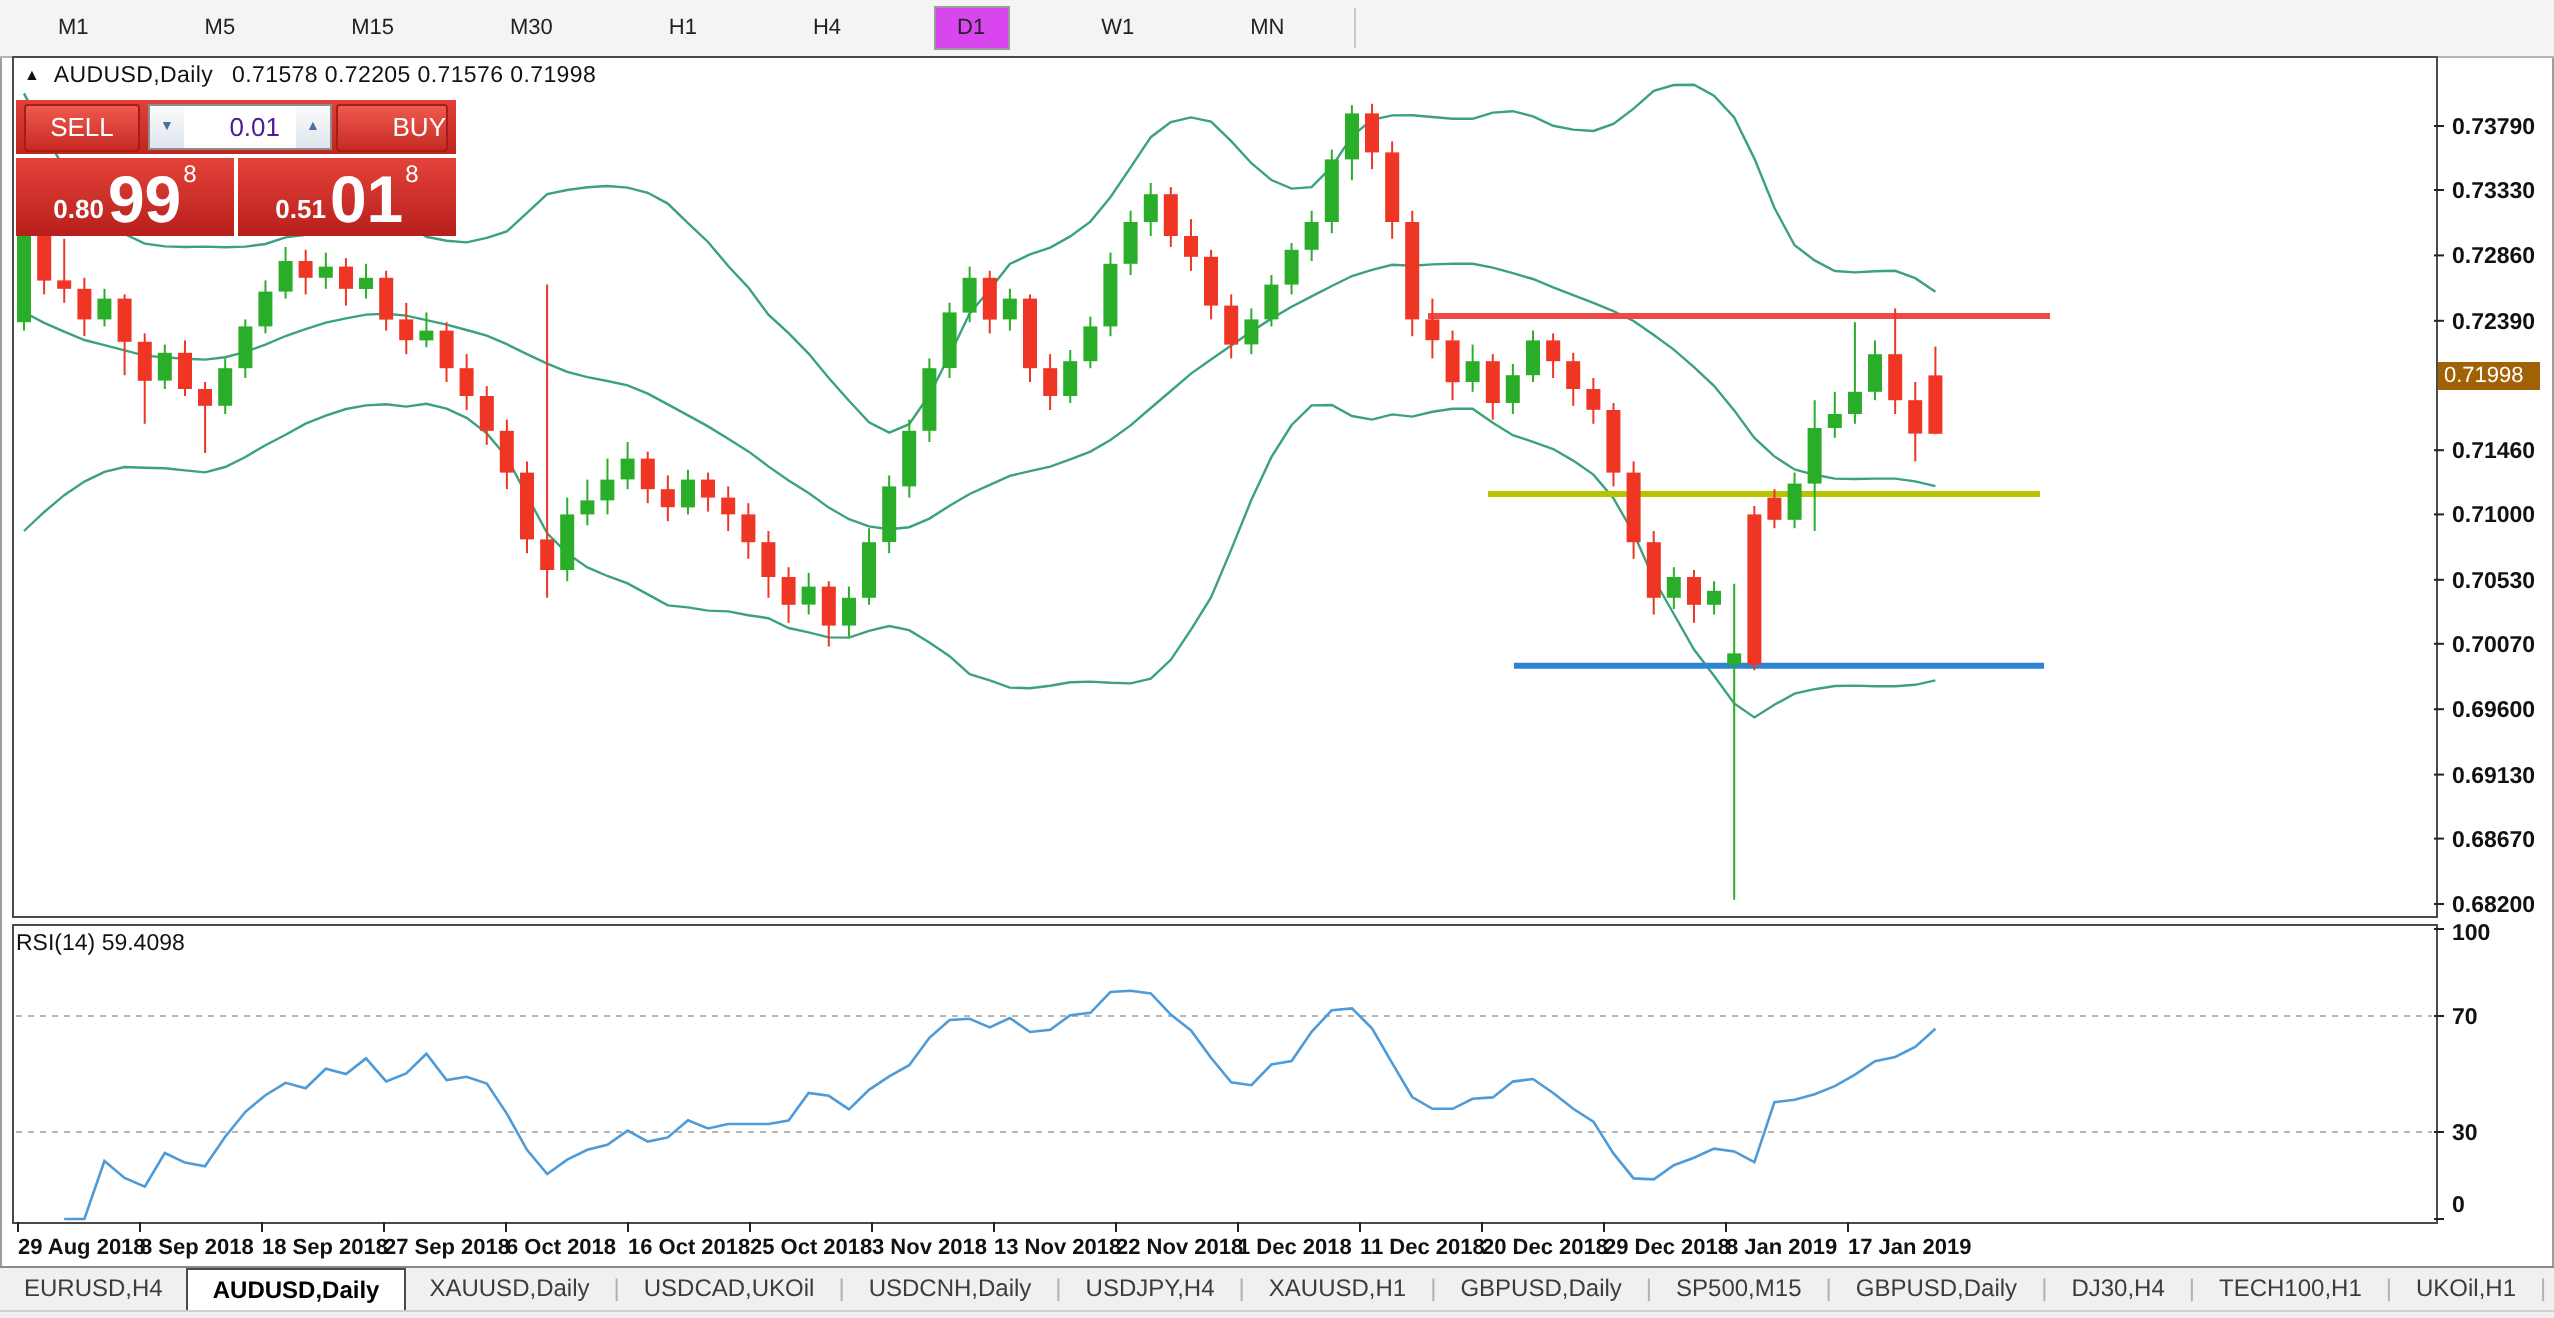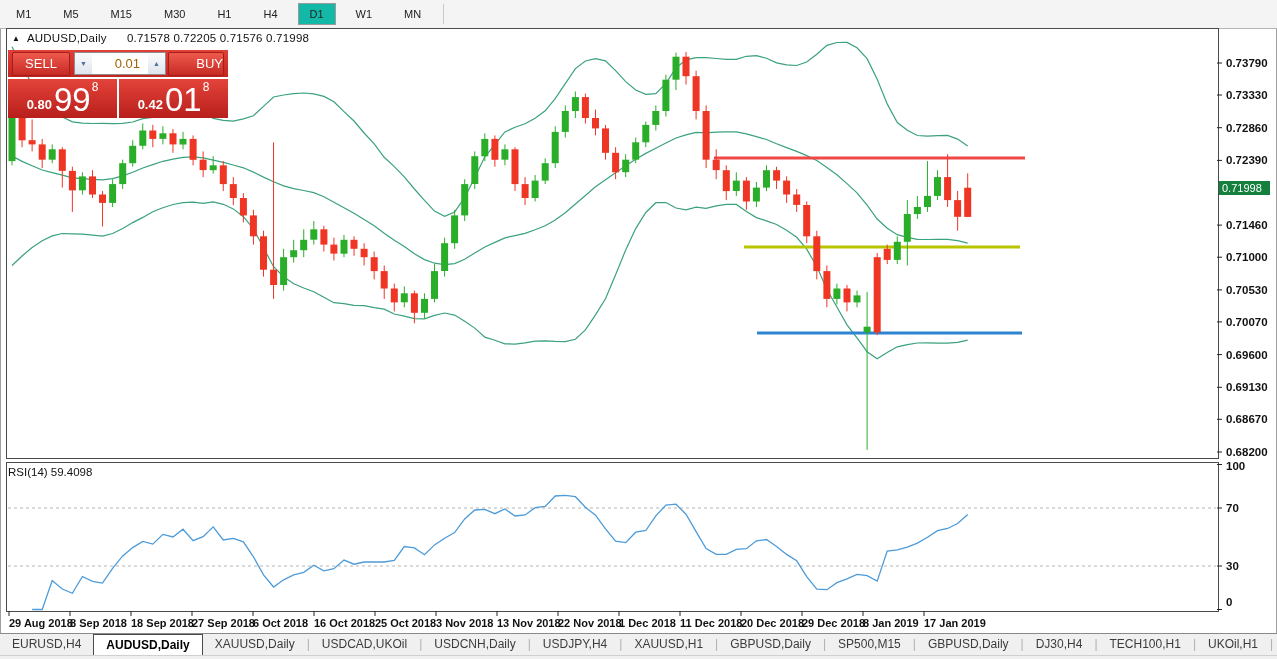--- a/index.html
+++ b/index.html
@@ -1,56 +1,56 @@
 <!DOCTYPE html>
 <html><head>
 <meta charset="utf-8">
 <style>
   html,body{margin:0;padding:0;}
   body{width:1277px;height:659px;position:relative;background:#ffffff;
        font-family:"Liberation Sans",sans-serif;overflow:hidden;}
   
   #toolbar{position:absolute;left:0;top:0;width:1277px;height:28px;background:#f4f4f4;
            border-bottom:1px solid #b5b5b5;display:flex;align-items:center;}
-  .tfbtn{font-size:11px;color:#222;padding:4px 11px;margin:0 4px;border:1px solid transparent;
+  .tfbtn{font-size:11px;color:#222;padding:4px 11px;margin:0 17px;border:1px solid transparent;
          cursor:default;}
-  .tfbtn.active{background:#14b8a6;border:1px solid #9a9a9a;}
+  .tfbtn.active{background:#d946ef;border:1px solid #9a9a9a;}
   .tbsep{width:1px;height:20px;background:#c9c9c9;margin:0 6px;}
   
   #chart-panel{position:absolute;left:6px;top:28px;width:1211px;height:429px;
                background:#fff;border:1px solid #4a4a4a;}
   #rsi-panel{position:absolute;left:6px;top:462px;width:1211px;height:148px;
              background:#fff;border:1px solid #4a4a4a;}
   #plot{position:absolute;left:0;top:0;pointer-events:none;}
   #chart-title{position:absolute;left:12px;top:32px;font-size:11.5px;color:#111;
                letter-spacing:.2px;}
   #chart-title .mk{font-size:8px;vertical-align:1px;margin-right:4px;}
   #rsi-label{position:absolute;left:8px;top:466px;font-size:11.5px;color:#111;}
-  #last-price-box{position:absolute;left:1219px;width:48px;height:14px;background:#15803d;
+  #last-price-box{position:absolute;left:1219px;width:48px;height:14px;background:#a16207;
                   color:#fff;font-size:11px;text-align:left;padding-left:3px;line-height:14px;}
   
   #trade-panel{position:absolute;left:8px;top:50px;width:188px;height:65px;}
   #tp-top{position:absolute;left:0;top:0;width:220px;height:27px;
           background:linear-gradient(#e04038,#c22520);}
   .tp-btn{position:absolute;top:2px;height:22px;line-height:22px;color:#fff;font-size:13px;
           text-align:center;background:linear-gradient(#ef5a4d,#c62a24);border-radius:2px;
           border:1px solid #a51d18;cursor:pointer;}
   #sell-btn{left:4px;width:56px;}
   #buy-btn{left:160px;width:54px;text-align:right;}
   #vol-box{position:absolute;left:66px;top:2px;width:90px;height:21px;background:#fff;
            border:1px solid #8e8e8e;display:flex;}
   .vol-arrow{width:17px;height:21px;background:linear-gradient(#fbfbfb,#dfe5ee);
              border:0;font-size:7px;color:#4a6f9f;text-align:center;line-height:21px;cursor:pointer;}
-  #vol-value{flex:1;font-size:13px;color:#a16207;text-align:right;padding-right:8px;line-height:21px;}
+  #vol-value{flex:1;font-size:13px;color:#4c1d95;text-align:right;padding-right:8px;line-height:21px;}
   .tp-price{position:absolute;top:29px;height:36px;background:linear-gradient(#e3433a,#b81f1b);
             color:#fff;display:flex;align-items:flex-end;justify-content:center;padding-bottom:3px;}
   #sell-price{left:0;width:109px;}
   #buy-price{left:111px;width:109px;}
   .pp{font-size:13px;font-weight:bold;margin-right:2px;line-height:20px;}
-  .pb{font-size:33px;font-weight:normal;line-height:30px;}
+  .pb{font-size:33px;font-weight:bold;line-height:30px;}
   .ps{font-size:12px;vertical-align:top;line-height:12px;margin-left:1px;align-self:flex-start;margin-top:2px;}
   
   #tabbar{position:absolute;left:0;top:633px;width:1277px;height:22px;background:#f0f0f0;
           border-top:1px solid #8a8a8a;display:flex;align-items:stretch;font-size:12px;}
   .tab{padding:3px 12px 16px 12px;color:#3c3c3c;white-space:nowrap;cursor:pointer;}
   .tab.active{background:#fff;border:1px solid #4a4a4a;border-bottom:1px solid #fff;
               color:#000;font-weight:600;margin-top:0;}
   .tsep{color:#b0b0b0;padding-top:3px;}
   #statusbar{position:absolute;left:0;top:655px;width:1277px;height:4px;background:#f0f0f0;
              border-top:1px solid #d0d0d0;}
@@ -350,39 +350,39 @@
     <text x="802" y="627" font-size="11" font-weight="bold" fill="#111111" font-family="Liberation Sans, sans-serif">29 Dec 2018</text>
     <line x1="863" x2="863" y1="611" y2="616" stroke="#222"></line>
     <text x="863" y="627" font-size="11" font-weight="bold" fill="#111111" font-family="Liberation Sans, sans-serif">8 Jan 2019</text>
     <line x1="924" x2="924" y1="611" y2="616" stroke="#222"></line>
     <text x="924" y="627" font-size="11" font-weight="bold" fill="#111111" font-family="Liberation Sans, sans-serif">17 Jan 2019</text>
   </svg>
 
 <div id="chart-title">
   <span class="mk">▲</span>
   <span>AUDUSD,Daily</span>
-  <span style="margin-left:17px;">0.71578 0.72205 0.71576 0.71998</span>
+  <span style="margin-left:6px;">0.71578 0.72205 0.71576 0.71998</span>
 </div>
 
 <div id="trade-panel">
   <div id="tp-top"></div>
   <div id="sell-btn" class="tp-btn">SELL</div>
   <div id="vol-box">
     <div class="vol-arrow">▼</div>
     <div id="vol-value">0.01</div>
     <div class="vol-arrow">▲</div>
   </div>
   <div id="buy-btn" class="tp-btn">BUY</div>
   <div id="sell-price" class="tp-price">
     <span class="pp">0.80</span>
     <span class="pb">99</span>
     <span class="ps">8</span>
   </div>
   <div id="buy-price" class="tp-price">
-    <span class="pp">0.42</span>
+    <span class="pp">0.51</span>
     <span class="pb">01</span>
     <span class="ps">8</span>
   </div>
 </div>
 
 <div id="rsi-label">RSI(14) 59.4098</div>
 
 <div id="last-price-box" style="top: 181px;">0.71998</div>
 
 <div id="tabbar">

